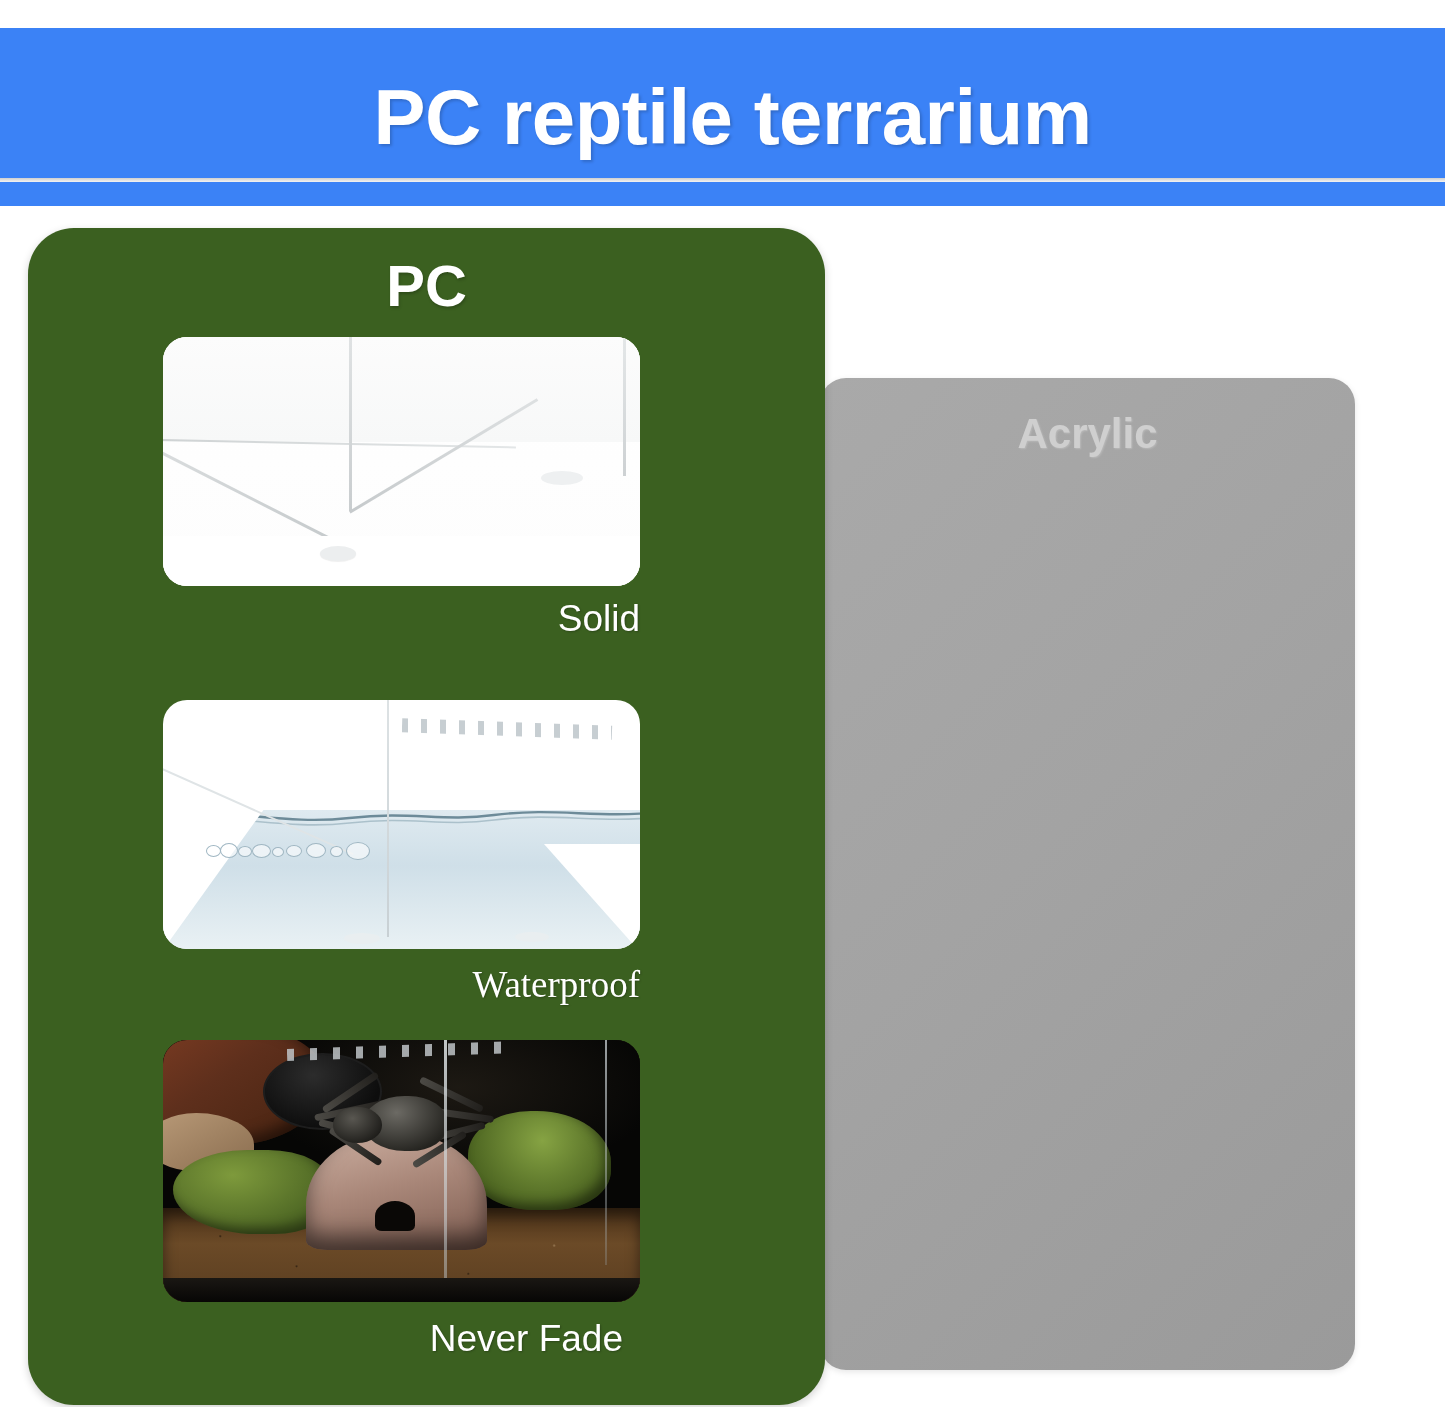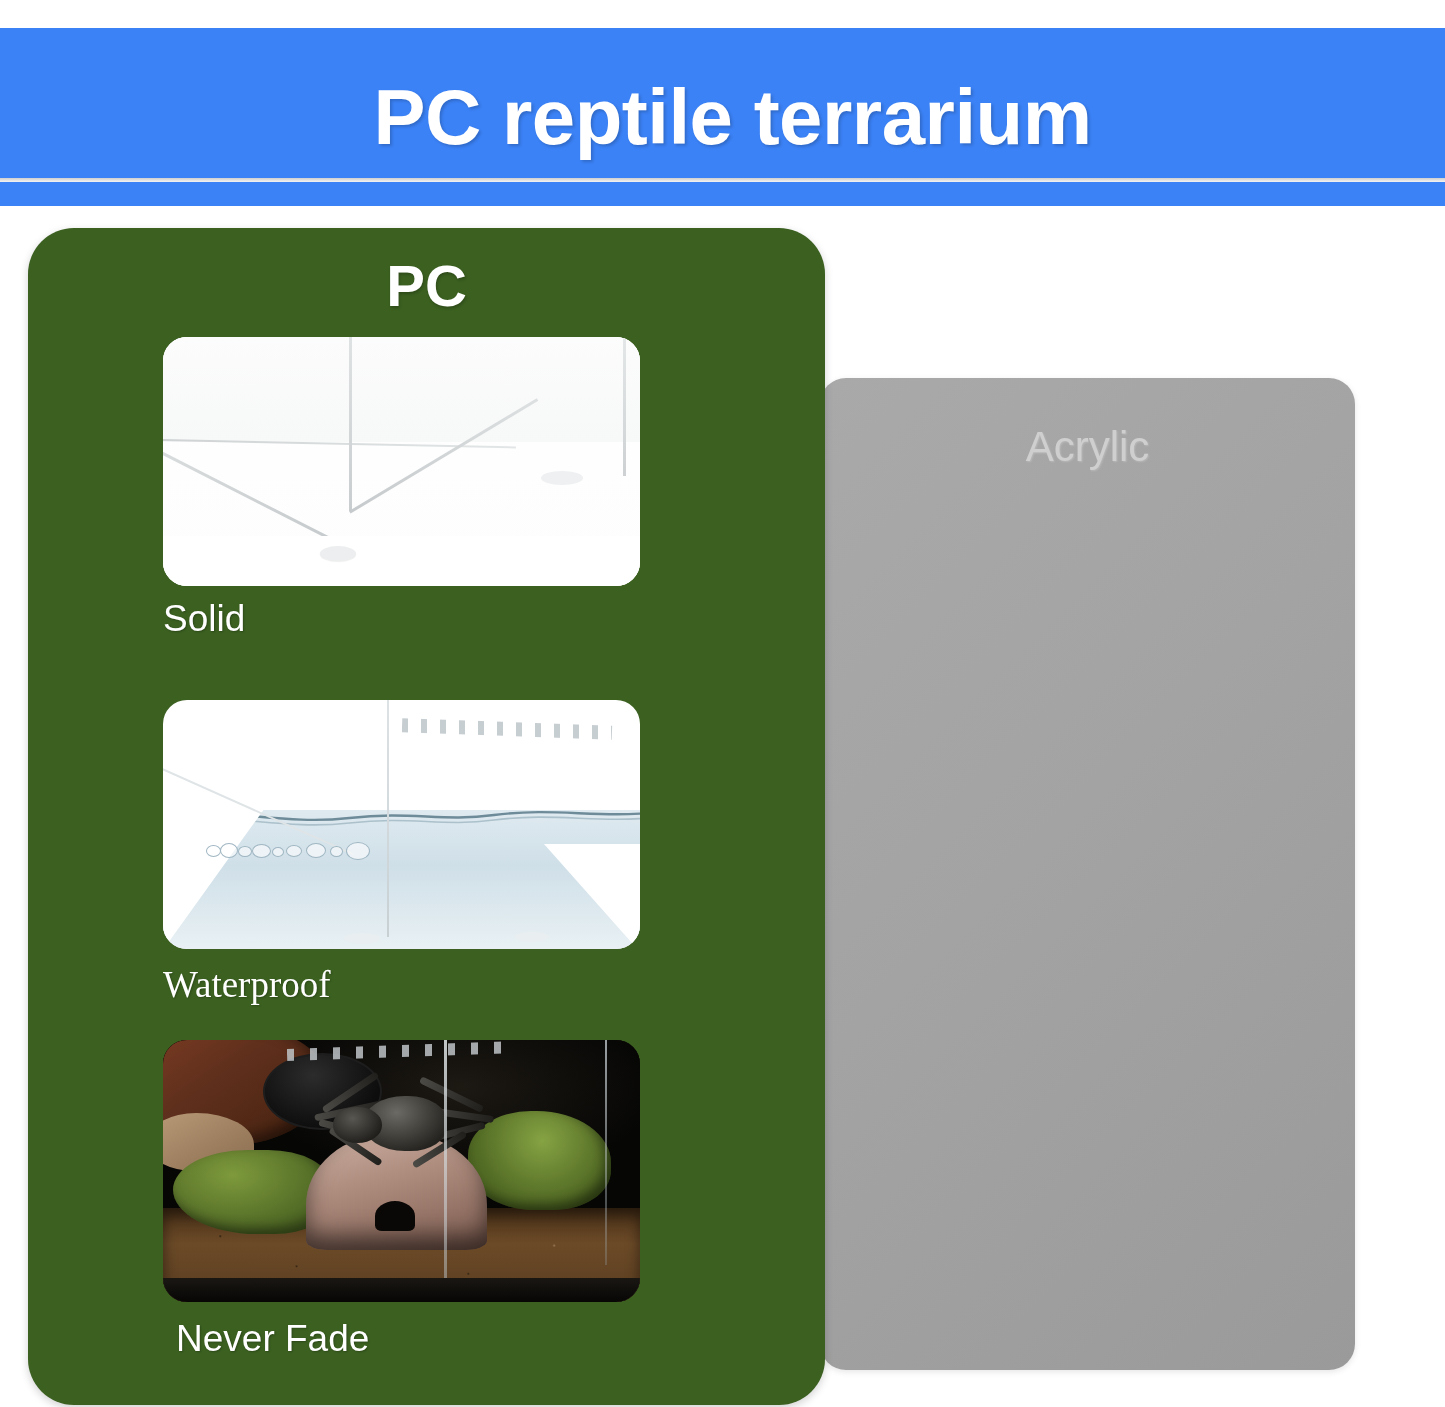--- a/index.html
+++ b/index.html
@@ -32,24 +32,24 @@
   }
 
   
   .panel-acrylic{
     position:absolute;left:820px;top:378px;width:535px;height:992px;
     background:linear-gradient(135deg,#a9a9a9 0%,#a3a3a3 45%,#9a9a9a 100%);
     border-radius:26px;
     box-shadow:0 2px 6px rgba(0,0,0,.10);
   }
   .panel-acrylic .panel-heading{
-    position:absolute;left:0;top:45px;width:535px;
+    position:absolute;left:0;top:32px;width:535px;
     text-align:center;
     color:#cfcfcf;
-    font-size:42px;font-weight:normal;
+    font-size:42px;font-weight:bold;
     text-shadow:1px 1px 2px rgba(255,255,255,.22);
   }
 
   
   .panel-pc{
     position:absolute;left:28px;top:228px;width:797px;height:1177px;
     background:#3b6020;
     border-radius:46px;
     box-shadow:0 3px 9px rgba(0,0,0,.18);
     z-index:5;
@@ -58,21 +58,21 @@
     position:absolute;left:0;top:24px;width:797px;
     text-align:center;
     color:#ffffff;
     font-size:58px;font-weight:bold;
     text-shadow:1px 2px 3px rgba(0,0,0,.22);
   }
 
   
   .feature{position:absolute;}
   .shot{position:absolute;overflow:hidden;}
-  .caption{position:absolute;text-align:left;}
+  .caption{position:absolute;text-align:right;}
 
   .cap-pc{
     color:#ffffff;font-size:37px;font-weight:normal;
     text-shadow:1px 1px 2px rgba(0,0,0,.25);
   }
 
   
   .pc-shot-1{
     left:163px;top:337px;width:477px;height:249px;border-radius:24px;
     background:#ffffff;
@@ -286,16 +286,16 @@
         <i style="left:58%;top:60%;width:36%;transform:rotate(-14deg);"></i>
         <i style="left:54%;top:78%;width:32%;transform:rotate(-32deg);"></i>
         <div class="pc3-sp-body"></div>
         <div class="pc3-sp-head"></div>
       </div>
       <div class="pc3-vents"></div>
       <div class="pc3-glass-v"></div>
       <div class="pc3-glass-r"></div>
       <div class="pc3-floor"></div>
     </div>
-    <div class="caption cap-pc" style="left:176px;top:1318px;width:477px;">Never Fade</div>
+    <div class="caption cap-pc" style="left:146px;top:1318px;width:477px;">Never Fade</div>
   </div>
 
 </div>
 
 </body></html>

